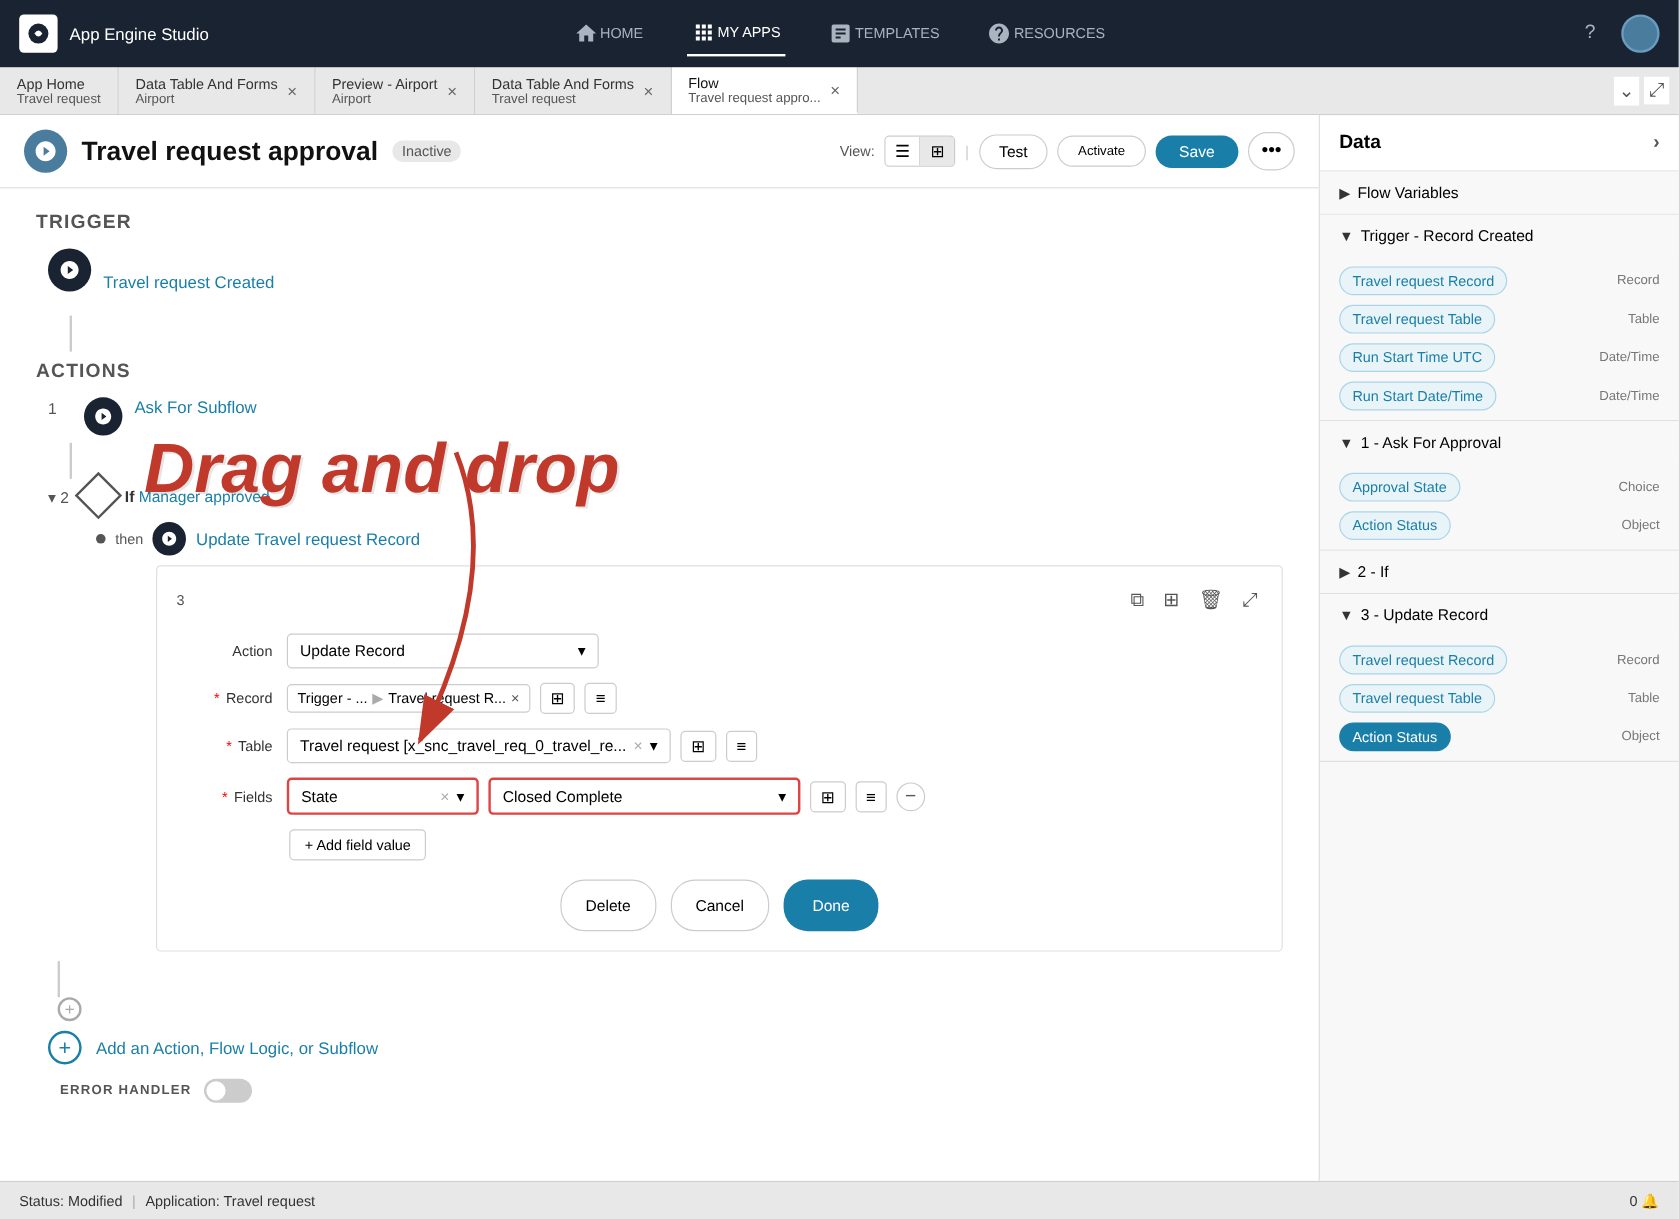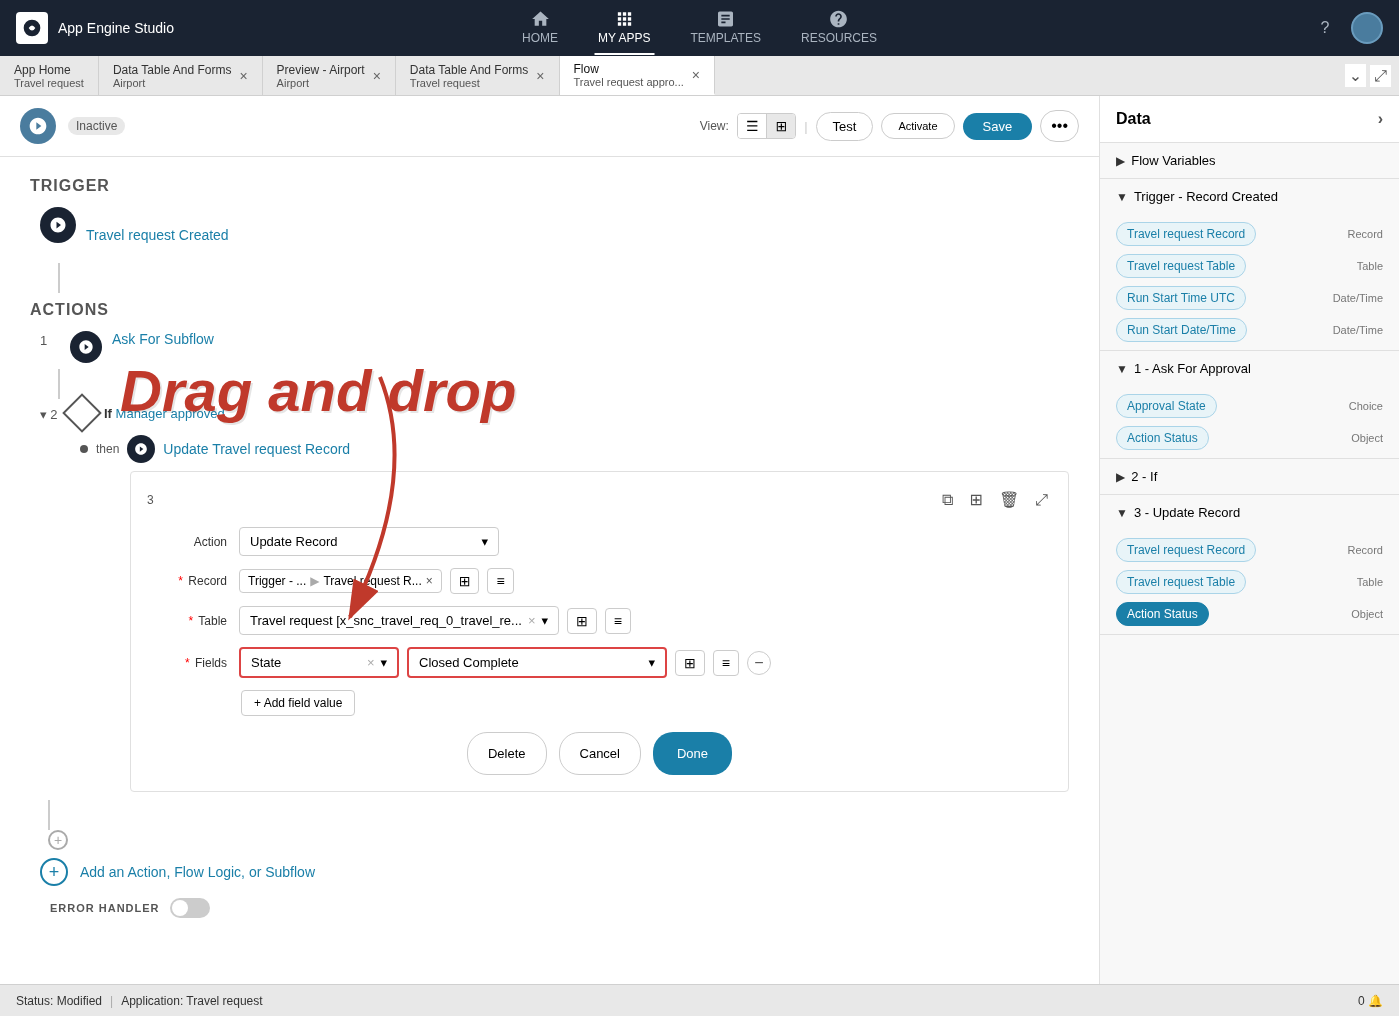--- a/index.html
+++ b/index.html
@@ -37,21 +37,20 @@
       transform: translateX(-50%);
       display: flex;
       gap: 32px;
     }
     .nav-item {
       color: #aab4c0;
       font-size: 12px;
       text-align: center;
       cursor: pointer;
       display: flex;
-      flex-direction: column;
       align-items: center;
       gap: 2px;
       padding: 8px 4px;
     }
     .nav-item.active { color: white; border-bottom: 2px solid white; }
     .nav-item svg { width: 20px; height: 20px; fill: currentColor; }
     .nav-right {
       margin-left: auto;
       display: flex;
       align-items: center;
@@ -717,20 +716,21 @@
 <div class="main-area">
 
   <div class="flow-area">
 
     <div class="flow-header">
       <div class="flow-logo">
         <svg width="20" height="20" viewBox="0 0 24 24" fill="white">
             <path d="M12 2C6.48 2 2 6.48 2 12s4.48 10 10 10 10-4.48 10-10S17.52 2 12 2zm-2 14.5v-9l6 4.5-6 4.5z"></path>
           </svg>
       </div>
+      <h1 class="flow-title">Travel request approval</h1>
       <span class="badge-inactive">Inactive</span>
       <div class="view-toggle">
         <span class="view-label">View:</span>
         <div class="view-btns">
           <div class="view-btn">☰</div>
           <div class="view-btn active">⊞</div>
         </div>
         <span style="color:#ccc">|</span>
         <button class="btn-test">Test</button>
         <button class="btn-activate">Activate</button>

